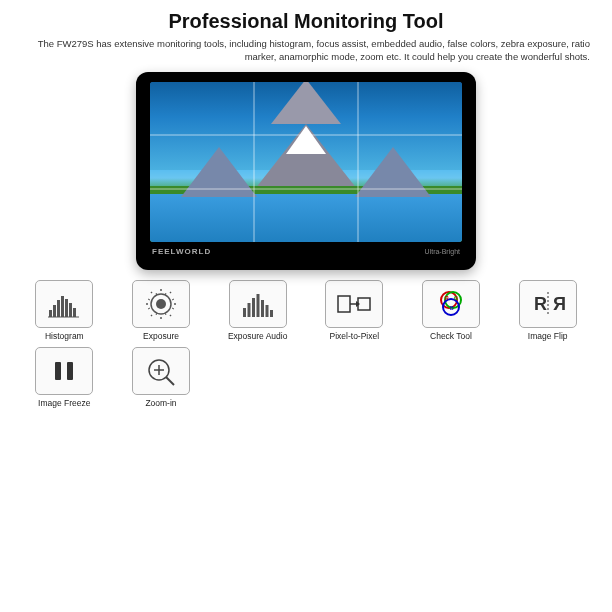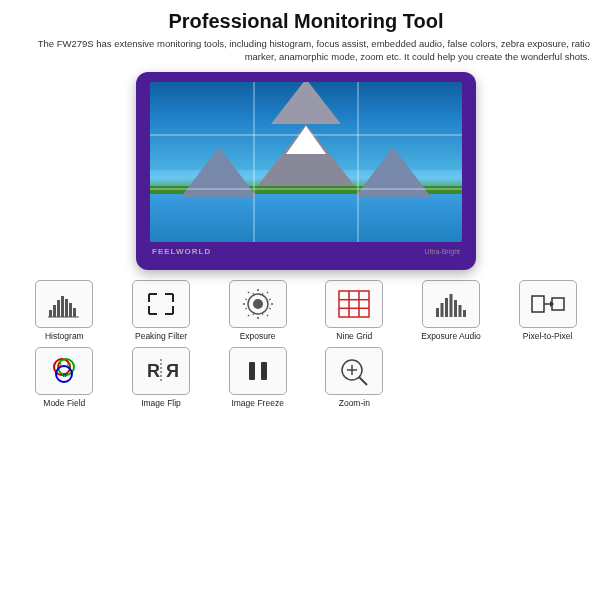--- a/index.html
+++ b/index.html
@@ -33,21 +33,21 @@
       color: #333;
       text-align: right;
       line-height: 1.4;
       margin-bottom: 8px;
       padding: 0 8px;
     }
 
     
     .monitor-wrap {
       width: 340px;
-      background: #4c1d95;
+      background: #000000;
       border-radius: 12px;
       padding: 10px 14px 14px;
       box-shadow: 0 4px 12px rgba(0,0,0,0.3);
       margin-bottom: 10px;
       position: relative;
     }
 
     .monitor-screen {
       width: 100%;
       height: 160px;
@@ -219,36 +219,20 @@
           <rect x="15" y="8" width="3" height="21" fill="#555"></rect>
           <rect x="19" y="11" width="3" height="18" fill="#555"></rect>
           <rect x="23" y="15" width="3" height="14" fill="#555"></rect>
           <rect x="27" y="20" width="3" height="9" fill="#555"></rect>
           <line x1="2" y1="29" x2="33" y2="29" stroke="#555" stroke-width="1"></line>
         </svg>
       </div>
       <span class="feature-label">Histogram</span>
     </div>
 
-    <div class="feature-item">
-      <div class="feature-icon-box">
-        <svg viewBox="0 0 36 32">
-
-          <path d="M6,6 L6,14" stroke="#222" stroke-width="2" fill="none"></path>
-          <path d="M6,6 L14,6" stroke="#222" stroke-width="2" fill="none"></path>
-          <path d="M22,6 L30,6" stroke="#222" stroke-width="2" fill="none"></path>
-          <path d="M30,6 L30,14" stroke="#222" stroke-width="2" fill="none"></path>
-          <path d="M6,18 L6,26" stroke="#222" stroke-width="2" fill="none"></path>
-          <path d="M6,26 L14,26" stroke="#222" stroke-width="2" fill="none"></path>
-          <path d="M22,26 L30,26" stroke="#222" stroke-width="2" fill="none"></path>
-          <path d="M30,18 L30,26" stroke="#222" stroke-width="2" fill="none"></path>
-        </svg>
-      </div>
-      <span class="feature-label">Peaking Filter</span>
-    </div>
 
 
     <div class="feature-item">
       <div class="feature-icon-box">
         <svg viewBox="0 0 36 32">
           <circle cx="18" cy="16" r="10" fill="none" stroke="#555" stroke-width="1.5"></circle>
 
           <line x1="18" y1="3" x2="18" y2="1" stroke="#555" stroke-width="1.5"></line>
           <line x1="18" y1="29" x2="18" y2="31" stroke="#555" stroke-width="1.5"></line>
           <line x1="5" y1="16" x2="3" y2="16" stroke="#555" stroke-width="1.5"></line>
@@ -266,32 +250,20 @@
           <line x1="7" y1="20" x2="5" y2="21" stroke="#555" stroke-width="1"></line>
           <line x1="29" y1="20" x2="31" y2="21" stroke="#555" stroke-width="1"></line>
           <line x1="14" y1="25" x2="13" y2="27" stroke="#555" stroke-width="1"></line>
           <line x1="22" y1="25" x2="23" y2="27" stroke="#555" stroke-width="1"></line>
           <circle cx="18" cy="16" r="5" fill="#555"></circle>
         </svg>
       </div>
       <span class="feature-label">Exposure</span>
     </div>
 
-    <div class="feature-item">
-      <div class="feature-icon-box">
-        <svg viewBox="0 0 36 32">
-          <rect x="3" y="3" width="30" height="26" fill="none" stroke="#cc2222" stroke-width="1.5"></rect>
-          <line x1="13" y1="3" x2="13" y2="29" stroke="#cc2222" stroke-width="1.5"></line>
-          <line x1="23" y1="3" x2="23" y2="29" stroke="#cc2222" stroke-width="1.5"></line>
-          <line x1="3" y1="11.7" x2="33" y2="11.7" stroke="#cc2222" stroke-width="1.5"></line>
-          <line x1="3" y1="20.3" x2="33" y2="20.3" stroke="#cc2222" stroke-width="1.5"></line>
-        </svg>
-      </div>
-      <span class="feature-label">Nine Grid</span>
-    </div>
 
     <div class="feature-item">
       <div class="feature-icon-box">
         <svg viewBox="0 0 36 32">
 
           <rect x="3" y="20" width="3" height="9" fill="#555"></rect>
           <rect x="7.5" y="15" width="3" height="14" fill="#555"></rect>
           <rect x="12" y="10" width="3" height="19" fill="#555"></rect>
           <rect x="16.5" y="6" width="3" height="23" fill="#555"></rect>
           <rect x="21" y="12" width="3" height="17" fill="#555"></rect>
@@ -321,21 +293,21 @@
 
           <circle cx="16" cy="12" r="8" fill="none" stroke="#cc0000" stroke-width="2"></circle>
           <circle cx="20" cy="12" r="8" fill="none" stroke="#00aa00" stroke-width="2"></circle>
           <circle cx="18" cy="19" r="8" fill="none" stroke="#0000cc" stroke-width="2"></circle>
 
           <text x="12" y="12" font-size="5" fill="#cc0000" font-weight="bold">R</text>
           <text x="21" y="12" font-size="5" fill="#00aa00" font-weight="bold">G</text>
           <text x="17" y="22" font-size="5" fill="#0000cc" font-weight="bold">B</text>
         </svg>
       </div>
-      <span class="feature-label">Mode Field</span>
+      <span class="feature-label">Check Tool</span>
     </div>
 
     <div class="feature-item">
       <div class="feature-icon-box">
         <svg viewBox="0 0 36 32">
 
           <text x="4" y="22" font-size="18" fill="#333" font-weight="bold" font-family="Arial">R</text>
           <text x="20" y="22" font-size="18" fill="#333" font-weight="bold" font-family="Arial" transform="scale(-1,1) translate(-56,0)">R</text>
           <line x1="18" y1="4" x2="18" y2="28" stroke="#333" stroke-width="1" stroke-dasharray="2,2"></line>
         </svg>

